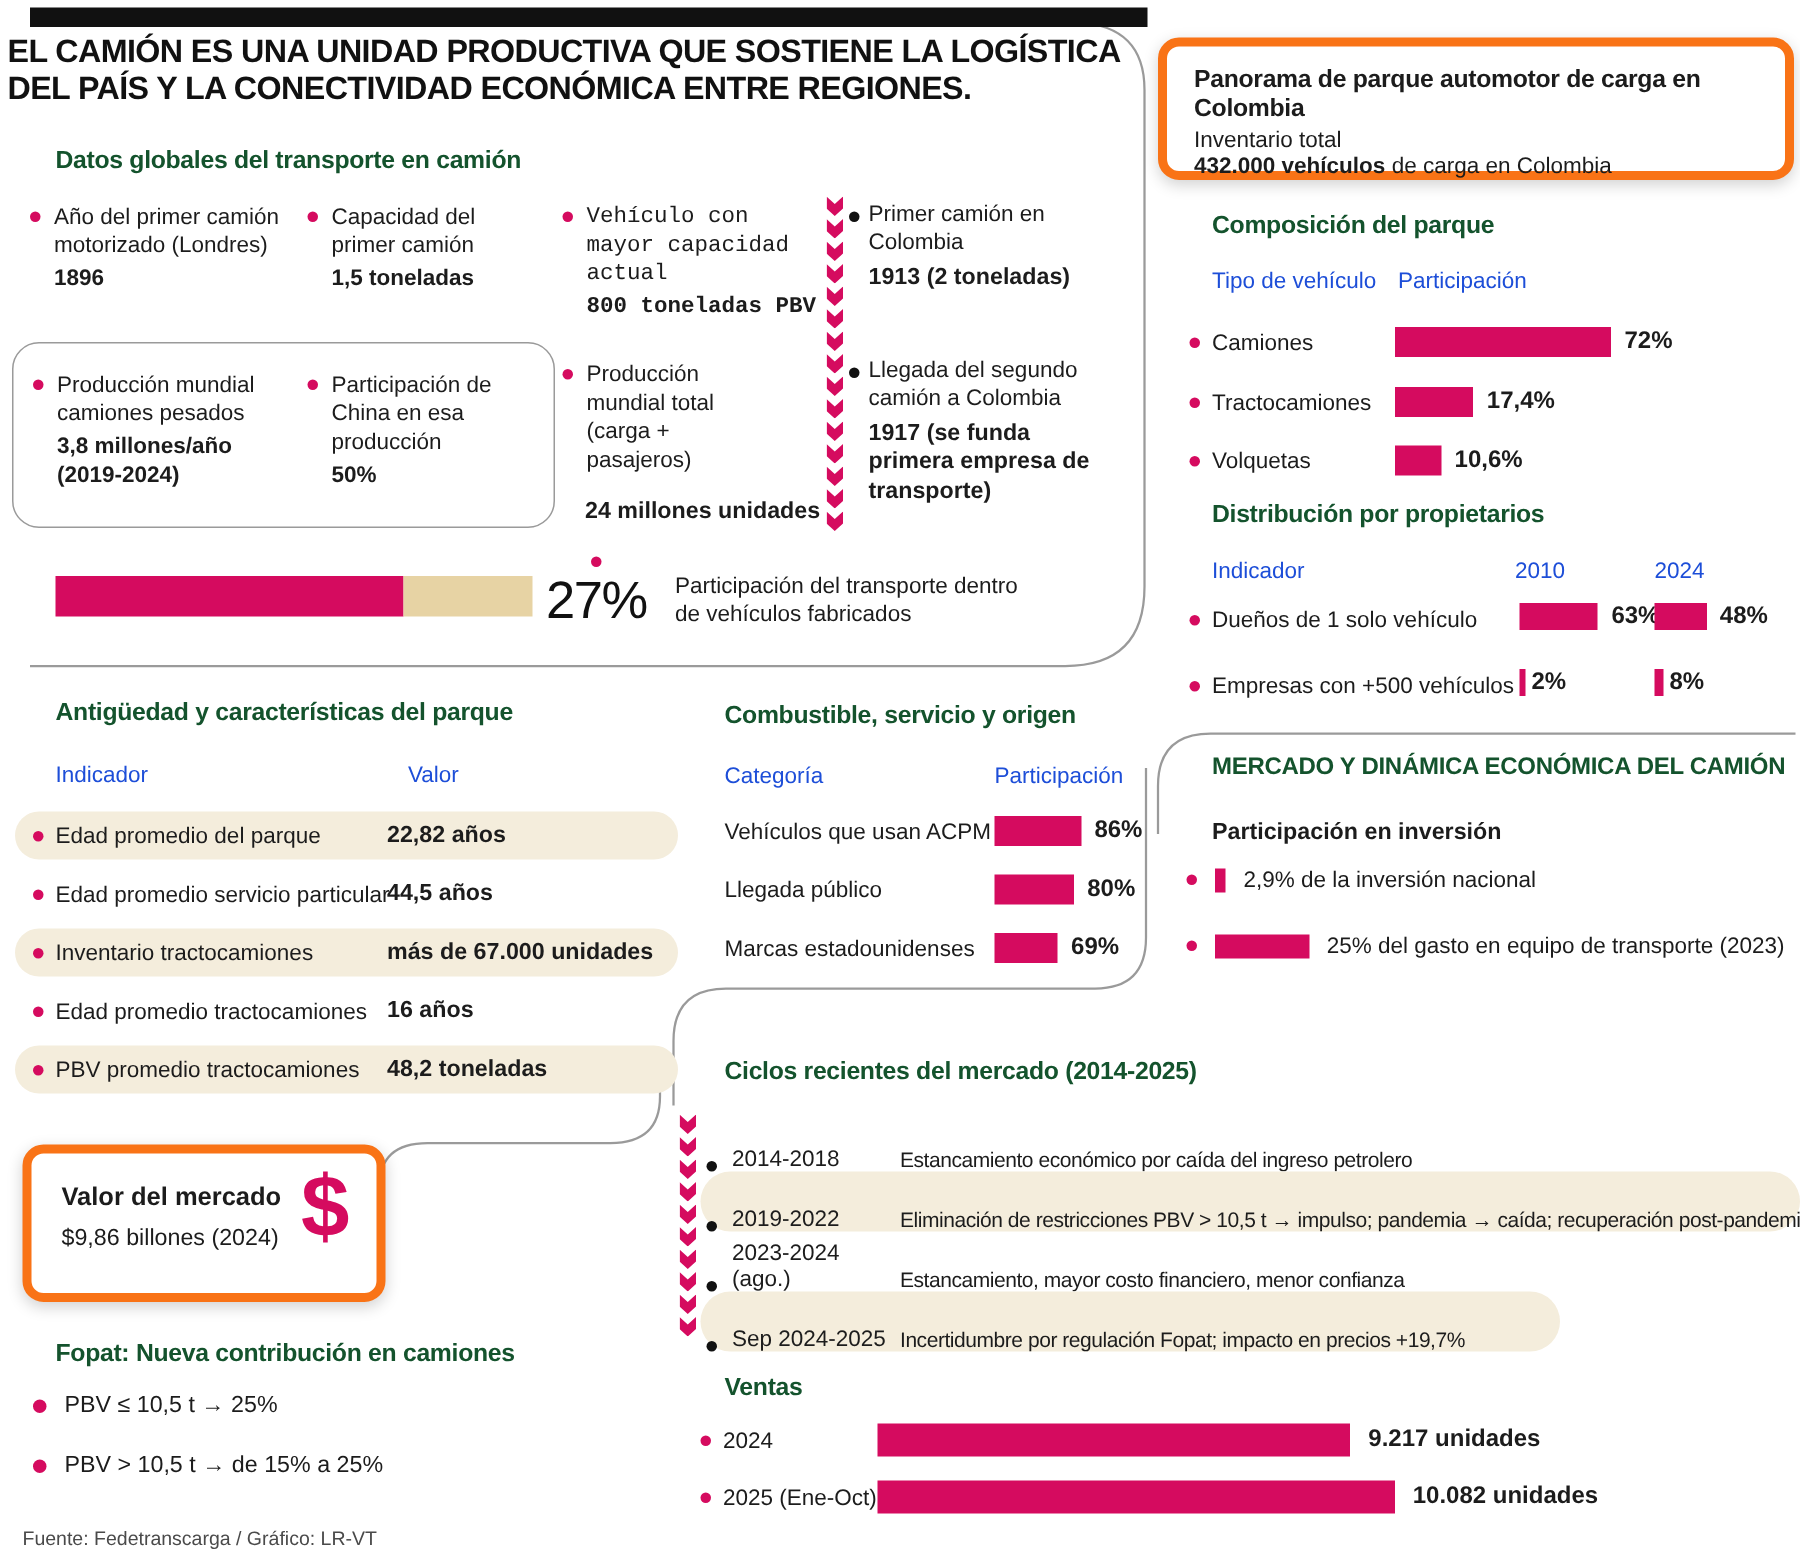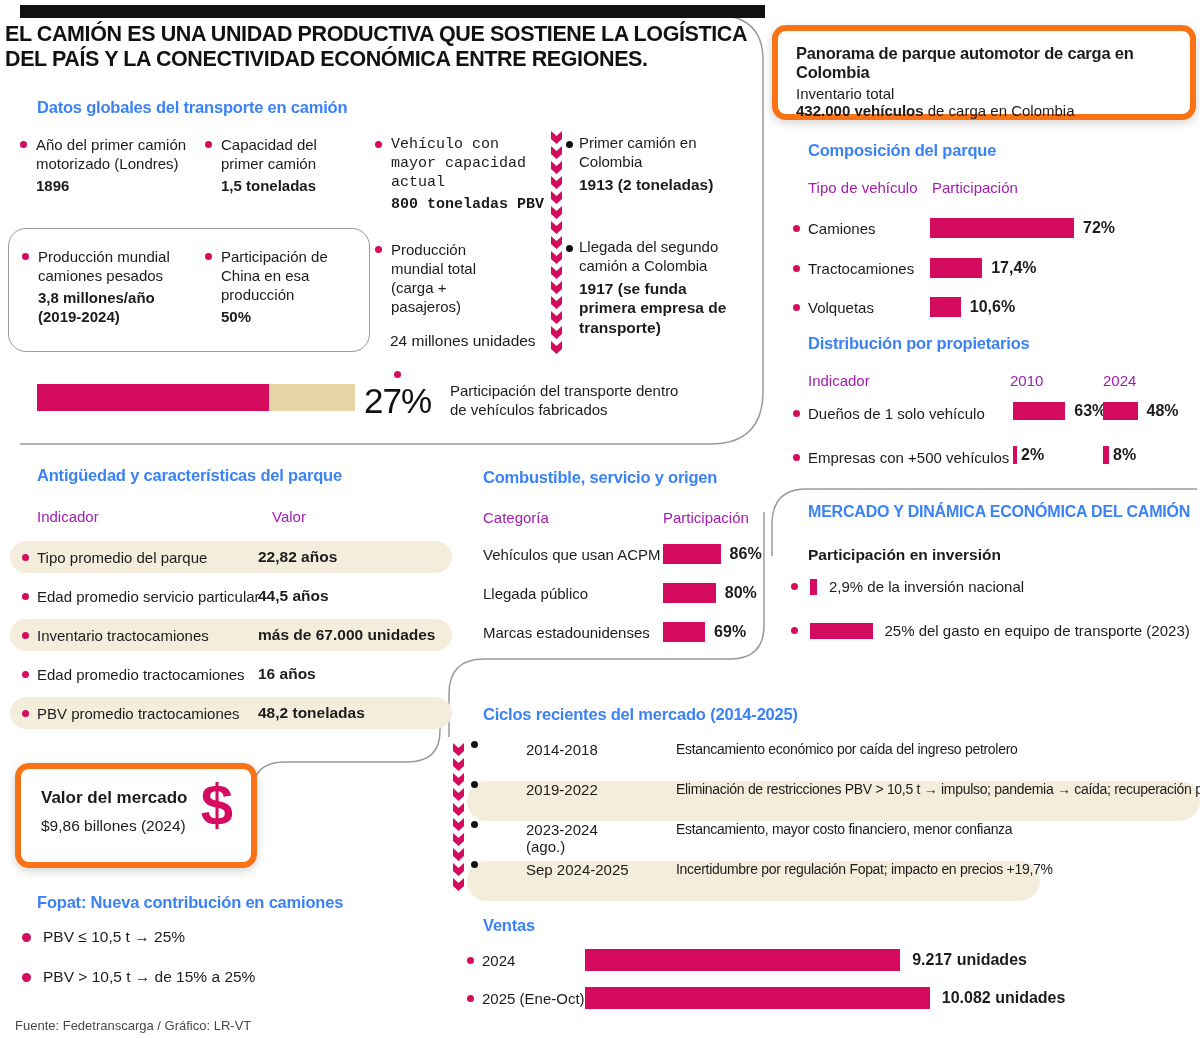--- a/index.html
+++ b/index.html
@@ -15,22 +15,22 @@
         font-family:"Liberation Sans",sans-serif;color:var(--ink);font-size:15px;}
   .abs{position:absolute;}
   svg.connectors{position:absolute;left:0;top:0;z-index:0;}
   .z{z-index:2;}
   .topbar{left:20px;top:5px;width:745px;height:13px;background:#111;}
   .title{left:5px;top:22px;width:775px;font-size:21.5px;font-weight:700;letter-spacing:-0.4px;line-height:25px;color:#111;}
   .card{background:#fff;border-radius:14px;box-shadow:0 3px 10px rgba(0,0,0,0.18);border:6px solid #f97316;}
   .panorama{left:772px;top:25px;width:424px;height:95px;padding:13px 18px;box-sizing:border-box;}
   .panorama .t{font-weight:700;font-size:16.5px;letter-spacing:-0.2px;}
   .panorama .s{margin-top:3px;}
-  .sec-title{font-weight:700;font-size:16.5px;letter-spacing:-0.2px;color:#3b82f6;}
-  .col-h{color:#a21caf;}
+  .sec-title{font-weight:700;font-size:16.5px;letter-spacing:-0.2px;color:#14532d;}
+  .col-h{color:#1d4ed8;}
   .dot{width:7px;height:7px;border-radius:50%;background:var(--accent);flex:none;}
   .bdot{width:7px;height:7px;border-radius:50%;background:#111;flex:none;}
   .bullet-item{display:flex;gap:9px;line-height:1.26;}
   .bullet-item .dot{margin-top:5px;}
   .bi-value{font-weight:700;margin-top:3px;}
   .nowrap{white-space:nowrap;}
   .round-box{border:1.5px solid var(--line);border-radius:18px;}
   .chevrons{display:flex;flex-direction:column;align-items:center;}
   .chev{width:11px;height:13px;margin:1px 0;background:var(--accent);
         clip-path:polygon(0 0,50% 38%,100% 0,100% 62%,50% 100%,0 62%);}
@@ -39,21 +39,21 @@
   .pct{font-weight:700;font-size:16px;margin-left:9px;white-space:nowrap;}
   .crow{display:flex;align-items:center;}
   .crow .dot{margin-right:8px;}
   .crow-label{width:122px;flex:none;}
   .cell{display:flex;align-items:center;}
   .arow{left:10px;width:442px;height:32px;display:flex;align-items:center;padding-left:12px;box-sizing:border-box;position:absolute;}
   .pill{background:var(--rowbg);border-radius:16px;}
   .arow .dot{margin-right:8px;}
   .avalue{position:absolute;left:248px;font-weight:700;font-size:15.5px;white-space:nowrap;}
   .mrow{display:flex;align-items:center;gap:12px;}
-  .cyc-row{display:flex;align-items:flex-start;height:40px;gap:38px;}
+  .cyc-row{display:flex;align-items:flex-end;height:40px;}
   .cyc-hl{background:var(--rowbg);border-radius:20px;}
   .cdot{margin:0 10px 0 4px;}
   .cyc-year{width:112px;flex:none;}
   .cyc-text{white-space:nowrap;font-size:14px;letter-spacing:-0.3px;}
   .vrow{display:flex;align-items:center;}
   .vrow .dot{margin-right:8px;}
   .vyear{width:103px;flex:none;}
   .vval{font-weight:700;font-size:16px;margin-left:12px;white-space:nowrap;}
   .share-label{font-size:35px;letter-spacing:-1px;color:#111;}
   .valor-card{left:15px;top:763px;width:230px;height:93px;}
@@ -135,21 +135,21 @@
         <div>Participación de China en esa producción</div>
          <div class="bi-value">50%</div>
       </div>
   </div>
   <div class="abs bullet-item z" style="left:375px;top:241px;width:145px;">
     <span class="dot"></span>
     <div>
         <div>Producción mundial total (carga + pasajeros)</div>
       </div>
   </div>
-  <div class="abs z nowrap" style="left:390px;top:332px;font-weight:400;font-size:15.5px;">24 millones unidades</div>
+  <div class="abs z nowrap" style="left:390px;top:332px;font-weight:700;font-size:15.5px;">24 millones unidades</div>
 
   <div class="abs chevrons z" style="left:551px;top:130px;">
       <div class="chev"></div>
       <div class="chev"></div>
       <div class="chev"></div>
       <div class="chev"></div>
       <div class="chev"></div>
       <div class="chev"></div>
       <div class="chev"></div>
       <div class="chev"></div>
@@ -233,21 +233,21 @@
       <div class="bar h18" style="width: 6px;"></div>
       <span class="pct" style="margin-left:4px;">8%</span>
     </div>
   </div>
 
   <div class="abs sec-title z" style="left:37px;top:466px;">Antigüedad y características del parque</div>
   <div class="abs col-h z" style="left:37px;top:508px;">Indicador</div>
   <div class="abs col-h z" style="left:272px;top:508px;">Valor</div>
   <div class="arow pill z" style="top:541px;">
     <span class="dot"></span>
-    <span>Tipo promedio del parque</span>
+    <span>Edad promedio del parque</span>
     <span class="avalue">22,82 años</span>
   </div>
   <div class="arow z" style="top:580px;">
     <span class="dot"></span>
     <span>Edad promedio servicio particular</span>
     <span class="avalue">44,5 años</span>
   </div>
   <div class="arow pill z" style="top:619px;">
     <span class="dot"></span>
     <span>Inventario tractocamiones</span>

